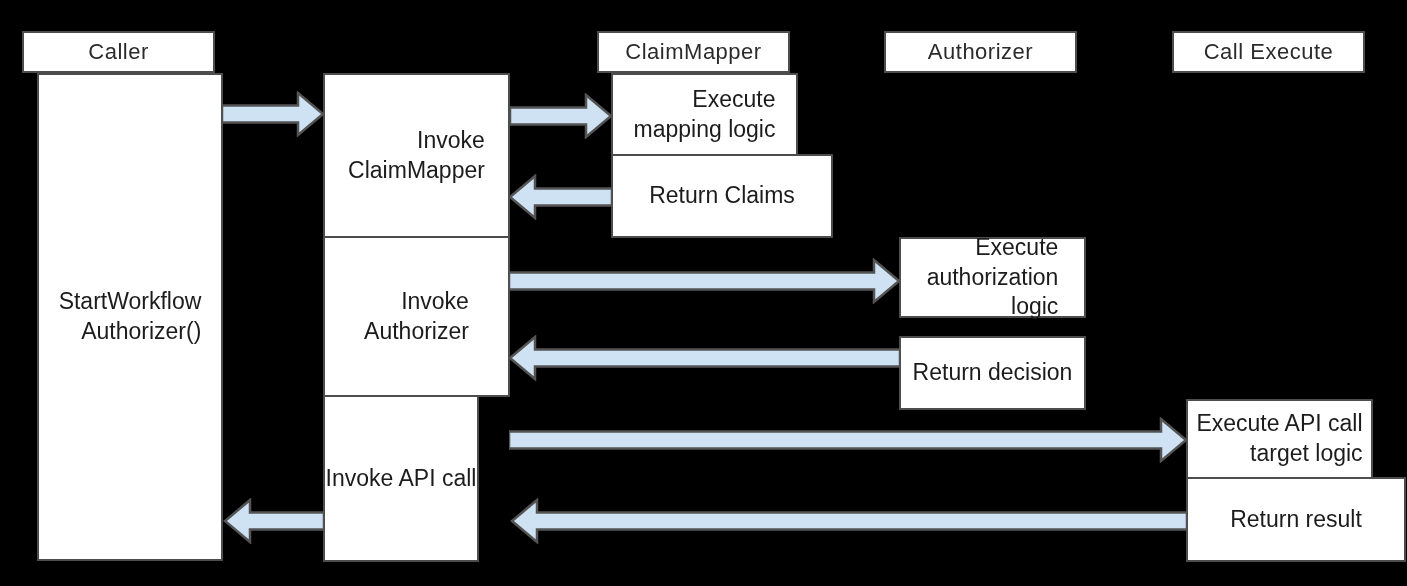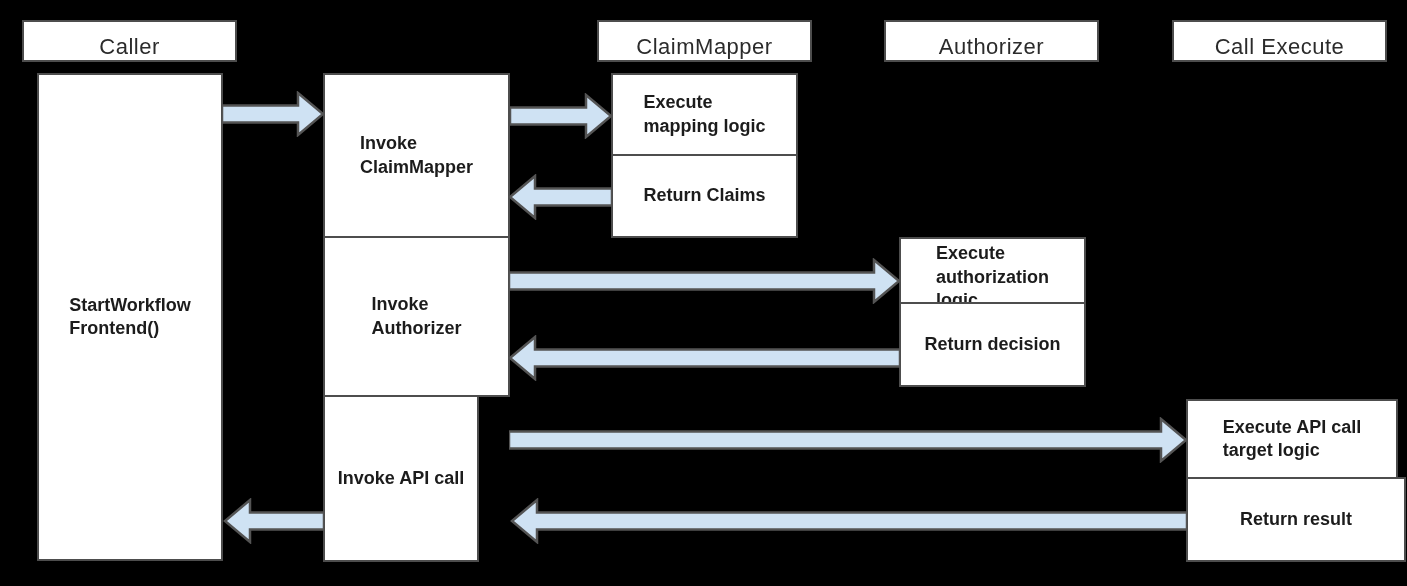--- a/index.html
+++ b/index.html
@@ -16,44 +16,44 @@
   body { font-family: "Liberation Sans", sans-serif; }
   .stage {
     position: relative;
     width: 1407px;
     height: 586px;
     background: var(--background);
     overflow: hidden;
   }
   .hdr {
     position: absolute;
-    top: 20px;
+    top: 31px;
     height: 42px;
-    width: 215px;
+    width: 193px;
     background: var(--box-fill);
     border: 2px solid var(--box-border);
     display: flex;
-    align-items: flex-end;
+    align-items: center;
     justify-content: center;
     font-size: 22px;
     font-weight: 400;
     letter-spacing: 0.5px;
     color: var(--header-text);
     z-index: 1;
   }
   .box {
     position: absolute;
     background: var(--box-fill);
     border: 2px solid var(--box-border);
     display: flex;
     align-items: center;
     justify-content: center;
-    text-align: left;
-    font-size: 18px;
-    font-weight: 700;
+    text-align: right;
+    font-size: 23px;
+    font-weight: 400;
     line-height: 1.3;
     color: var(--text);
     white-space: pre-line;
     z-index: 1;
   }
   .arrow {
     position: absolute;
     height: 46px;
     z-index: 2;
   }
@@ -77,53 +77,53 @@
     </div>
   <div class="hdr" style="left:884px">
       <span>Authorizer</span>
     </div>
   <div class="hdr" style="left:1172px">
       <span>Call Execute</span>
     </div>
 
   <div class="box" style="left:37px; top:73px; width:186px; height:488px">
     <span>StartWorkflow
-Frontend()</span>
+Authorizer()</span>
   </div>
 
   <div class="box" style="left:323px; top:73px; width:187px; height:165px">
     <span>Invoke
 ClaimMapper</span>
   </div>
   <div class="box" style="left:323px; top:236px; width:187px; height:161px">
     <span>Invoke
 Authorizer</span>
   </div>
   <div class="box" style="left:323px; top:395px; width:156px; height:167px">
     <span>Invoke API call</span>
   </div>
 
   <div class="box" style="left:611px; top:73px; width:187px; height:83px">
     <span>Execute
 mapping logic</span>
   </div>
-  <div class="box" style="left:611px; top:154px; width:187px; height:84px">
+  <div class="box" style="left:611px; top:154px; width:222px; height:84px">
     <span>Return Claims</span>
   </div>
 
   <div class="box" style="left:899px; top:237px; width:187px; height:81px">
     <span>Execute
 authorization
 logic</span>
   </div>
-  <div class="box" style="left:899px; top:302px; width:187px; height:85px">
+  <div class="box" style="left:899px; top:336px; width:187px; height:74px">
     <span>Return decision</span>
   </div>
 
-  <div class="box" style="left:1186px; top:399px; width:212px; height:80px">
+  <div class="box" style="left:1186px; top:399px; width:187px; height:80px">
     <span>Execute API call
 target logic</span>
   </div>
   <div class="box" style="left:1186px; top:477px; width:220px; height:85px">
     <span>Return result</span>
   </div>
 
   <svg class="arrow" style="left:222px; top:91px" width="103" height="46" viewBox="0 0 103 46">
     <polygon points="0,14.5 76,14.5 76,2 101,23 76,44 76,31.5 0,31.5"></polygon>
   </svg>

